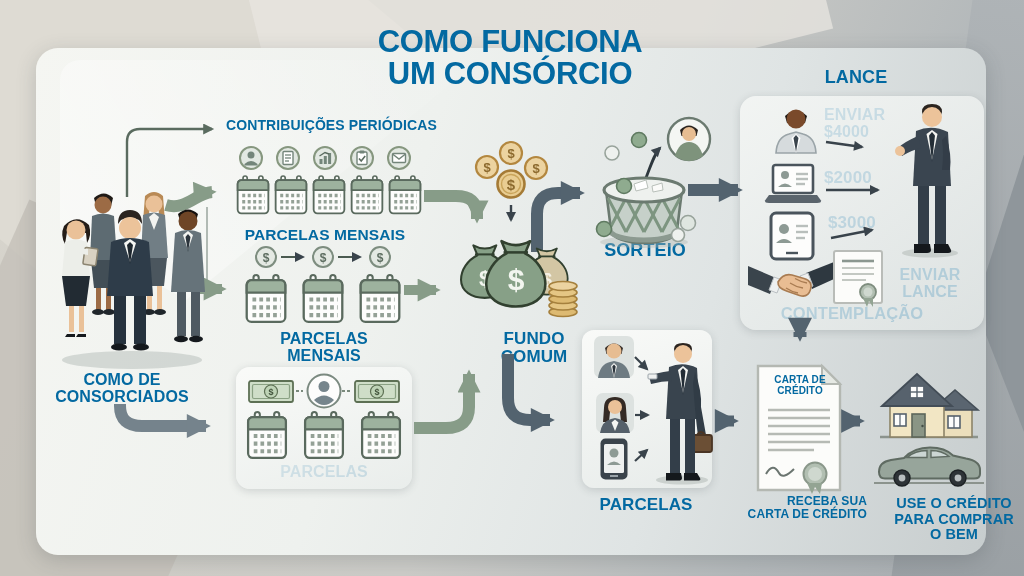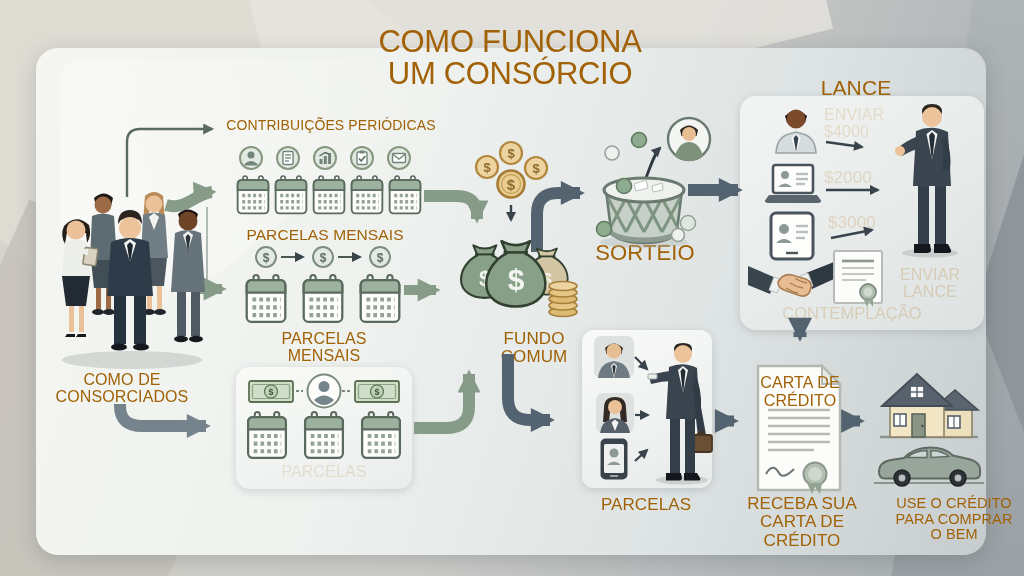--- a/index.html
+++ b/index.html
@@ -8,21 +8,21 @@
     font-family:"Liberation Sans",sans-serif;
     background:linear-gradient(115deg,#d9d6ce 0%,#d0cec7 28%,#ccccc8 52%,#b3b8ba 78%,#a6abaf 100%);
   }
   .facet{position:absolute;pointer-events:none;}
   #panel{
     position:absolute;left:36px;top:48px;width:950px;height:507px;border-radius:22px;
     background:linear-gradient(108deg,#f5f6f2 0%,#eef1ee 38%,#dfe4e4 68%,#c7cdce 100%);
     box-shadow:0 5px 20px rgba(60,70,75,.22);
   }
   .lbl{
-    position:absolute;font-weight:normal;color:#a16207;white-space:pre-line;
+    position:absolute;font-weight:bold;color:#0369a1;white-space:pre-line;
     text-align:center;line-height:1.08;letter-spacing:.1px;
   }
   .card{
     position:absolute;border-radius:14px;
     background:linear-gradient(160deg,rgba(250,251,249,.95),rgba(233,237,235,.82));
     box-shadow:0 2px 9px rgba(70,80,85,.20);
   }
   svg{position:absolute;overflow:visible;}
   #arrows{left:0;top:0;}
   .svgtxt{font-family:"Liberation Sans",sans-serif;font-weight:bold;}
@@ -35,40 +35,40 @@
 <div class="facet" style="left:-60px;top:240px;width:280px;height:380px;background:#c4c1b9;transform:rotate(24deg);opacity:.8;"></div>
 <div class="facet" style="left:930px;top:-40px;width:220px;height:700px;background:linear-gradient(180deg,#b0b5b8,#989ea2);transform:rotate(8deg);"></div>
 <div class="facet" style="left:975px;top:120px;width:60px;height:340px;background:#8f969b;clip-path:polygon(100% 0,100% 100%,0 55%);"></div>
 
 <div id="panel"></div>
 <div class="facet" style="left:60px;top:60px;width:420px;height:240px;background:linear-gradient(60deg,rgba(255,255,255,.5),rgba(255,255,255,0));clip-path:polygon(0 0,100% 0,30% 100%,0 70%);border-radius:20px;"></div>
 
 <div class="lbl" style="left:330px;top:26px;width:360px;font-size:31px;line-height:1.02;letter-spacing:-.3px;">COMO FUNCIONA
 UM CONSÓRCIO</div>
 
-<div class="lbl" style="left:796px;top:77px;width:120px;font-size:21px;">LANCE</div>
+<div class="lbl" style="left:796px;top:68px;width:120px;font-size:18px;">LANCE</div>
 <div class="lbl" style="left:226px;top:118px;width:210px;font-size:14px;white-space:nowrap;text-align:center;">CONTRIBUIÇÕES PERIÓDICAS</div>
 <div class="lbl" style="left:240px;top:227px;width:170px;font-size:15.5px;">PARCELAS MENSAIS</div>
 <div class="lbl" style="left:268px;top:330px;width:112px;font-size:16px;">PARCELAS
 MENSAIS</div>
 <div class="lbl" style="left:40px;top:371px;width:164px;font-size:16px;">COMO DE
 CONSORCIADOS</div>
 <div class="lbl" style="left:484px;top:330px;width:100px;font-size:17px;">FUNDO
 COMUM</div>
-<div class="lbl" style="left:594px;top:241px;width:102px;font-size:22px;">SORTEIO</div>
+<div class="lbl" style="left:594px;top:241px;width:102px;font-size:18px;">SORTEIO</div>
 <div class="lbl" style="left:824px;top:106px;width:70px;font-size:16px;text-align:left;">ENVIAR
 $4000</div>
 <div class="lbl" style="left:824px;top:169px;width:70px;font-size:17px;text-align:left;">$2000</div>
 <div class="lbl" style="left:828px;top:214px;width:70px;font-size:17px;text-align:left;">$3000</div>
 <div class="lbl" style="left:893px;top:266px;width:74px;font-size:16px;">ENVIAR
 LANCE</div>
 <div class="lbl" style="left:773px;top:305px;width:158px;font-size:16.5px;">CONTEMPLAÇÃO</div>
 <div class="lbl" style="left:272px;top:463px;width:104px;font-size:16px;">PARCELAS</div>
 <div class="lbl" style="left:594px;top:496px;width:104px;font-size:17px;">PARCELAS</div>
-<div class="lbl" style="left:737px;top:495px;width:130px;font-size:17px;">RECEBA SUA
+<div class="lbl" style="left:737px;top:495px;width:130px;font-size:12px;text-align:right;">RECEBA SUA
 CARTA DE CRÉDITO</div>
 <div class="lbl" style="left:892px;top:496px;width:124px;font-size:14.5px;">USE O CRÉDITO
 PARA COMPRAR
 O BEM</div>
 
 <div class="card" style="left:740px;top:96px;width:244px;height:234px;border-radius:16px;background:linear-gradient(150deg,rgba(245,247,245,.85),rgba(226,231,230,.75));"></div>
 <div class="card" style="left:236px;top:367px;width:176px;height:122px;"></div>
 <div class="card" style="left:582px;top:330px;width:130px;height:158px;border-radius:12px;"></div>
 
 <svg id="arrows" width="1024" height="576" viewBox="0 0 1024 576">
@@ -477,21 +477,21 @@
     <line x1="14" y1="64" x2="76" y2="64"></line>
       <line x1="14" y1="72" x2="76" y2="72"></line>
     <line x1="14" y1="80" x2="76" y2="80"></line>
       <line x1="14" y1="88" x2="60" y2="88"></line>
   </g>
   <path d="M12,112 q7,-12 13,-1 q4,7 15,-4" stroke="#6b7570" stroke-width="2" fill="none"></path>
   <circle cx="61" cy="112" r="11.5" fill="#b2bfb2" stroke="#8a978a" stroke-width="2"></circle>
   <circle cx="61" cy="112" r="7" fill="#cfd8cf"></circle>
   <polygon points="53,121 58,132 61,125 66,132 68,121" fill="#93a493"></polygon>
 </svg>
-<div class="lbl" style="left:760px;top:374px;width:80px;font-size:16px;line-height:1.12;">CARTA DE
+<div class="lbl" style="left:760px;top:374px;width:80px;font-size:10px;line-height:1.12;">CARTA DE
 CRÉDITO</div>
 
 <svg style="left:876px;top:366px;" width="106" height="74" viewBox="0 0 106 74">
   <line x1="4" y1="71" x2="102" y2="71" stroke="#8b938d" stroke-width="2.4"></line>
   <rect x="62" y="42" width="34" height="29" fill="#ecdfbc" stroke="#8c8468" stroke-width="1.6"></rect>
   <polygon points="56,44 79,24 102,44" fill="#5a6570" stroke="#454f58" stroke-width="1.6"></polygon>
   <rect x="14" y="38" width="54" height="33" fill="#f2e6c4" stroke="#8c8468" stroke-width="1.6"></rect>
   <polygon points="6,40 41,8 76,40" fill="#57626d" stroke="#434d57" stroke-width="1.8"></polygon>
   <rect x="34" y="20" width="14" height="12" fill="#fdfdfc" stroke="#57626d" stroke-width="1.8"></rect>
   <line x1="41" y1="20" x2="41" y2="32" stroke="#57626d" stroke-width="1.4"></line>

